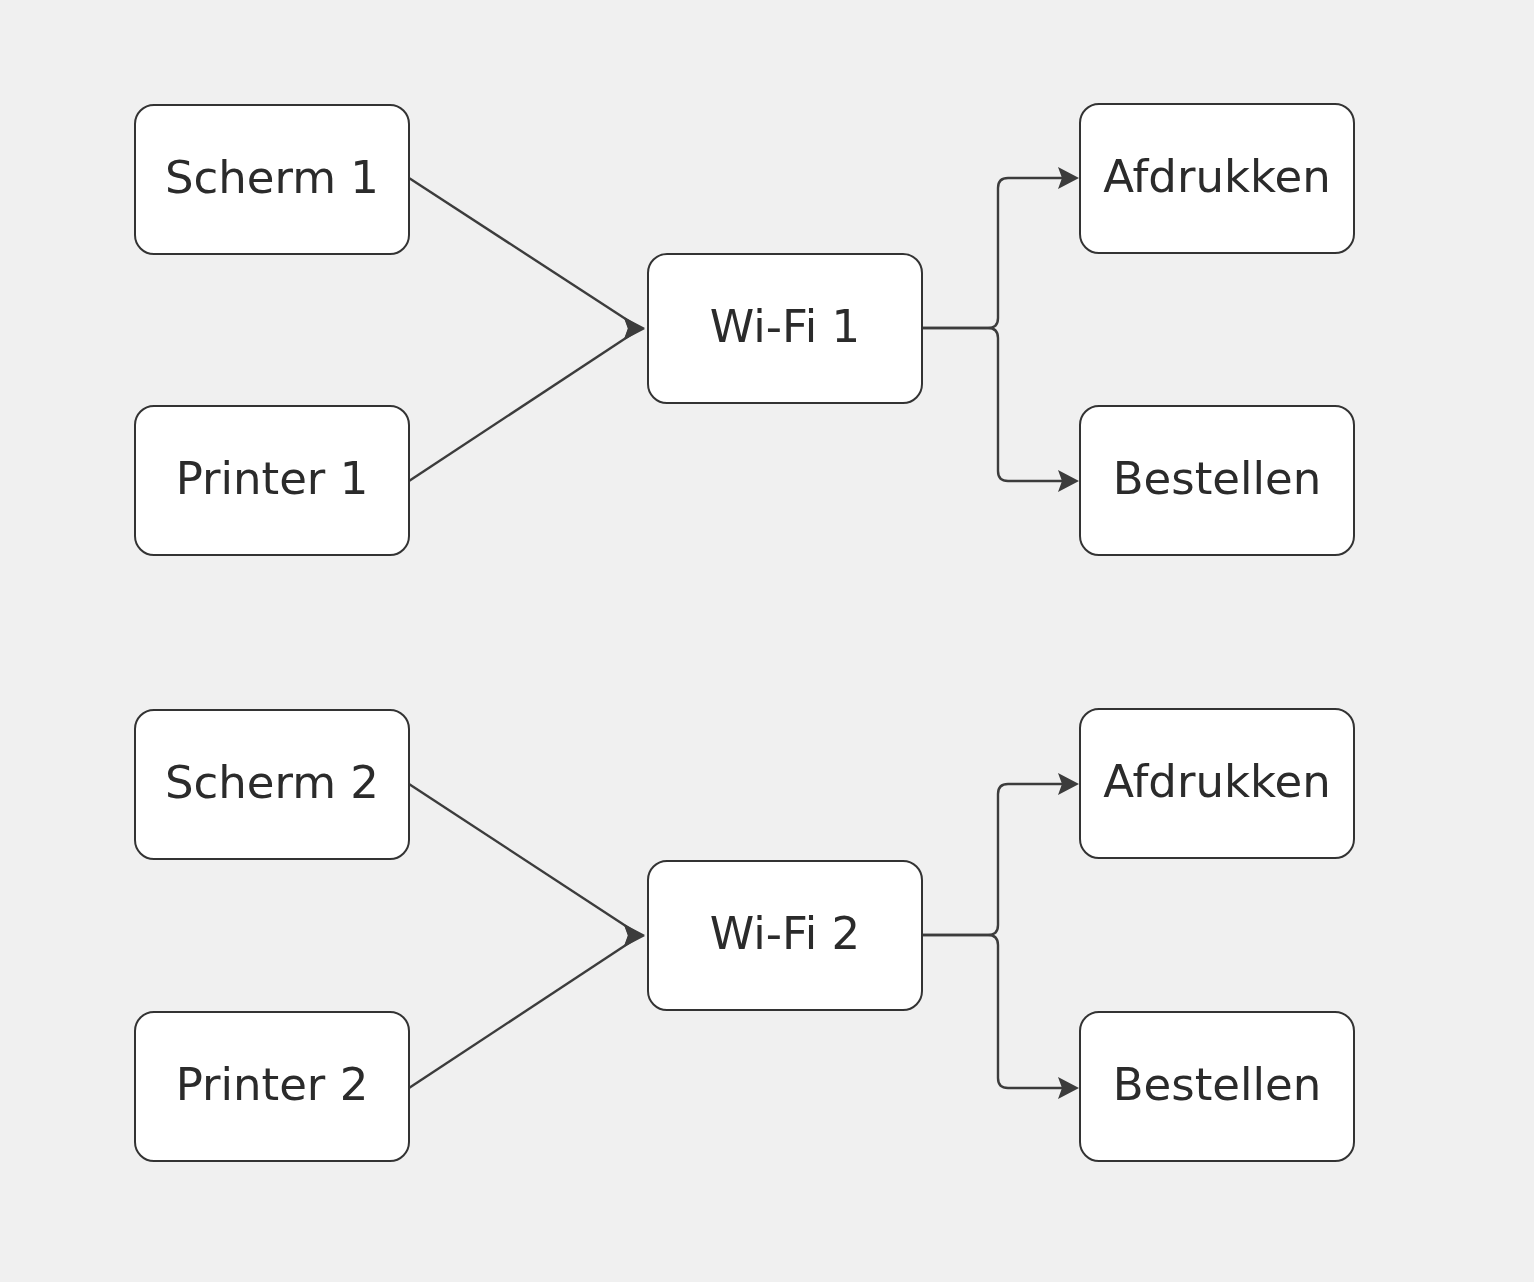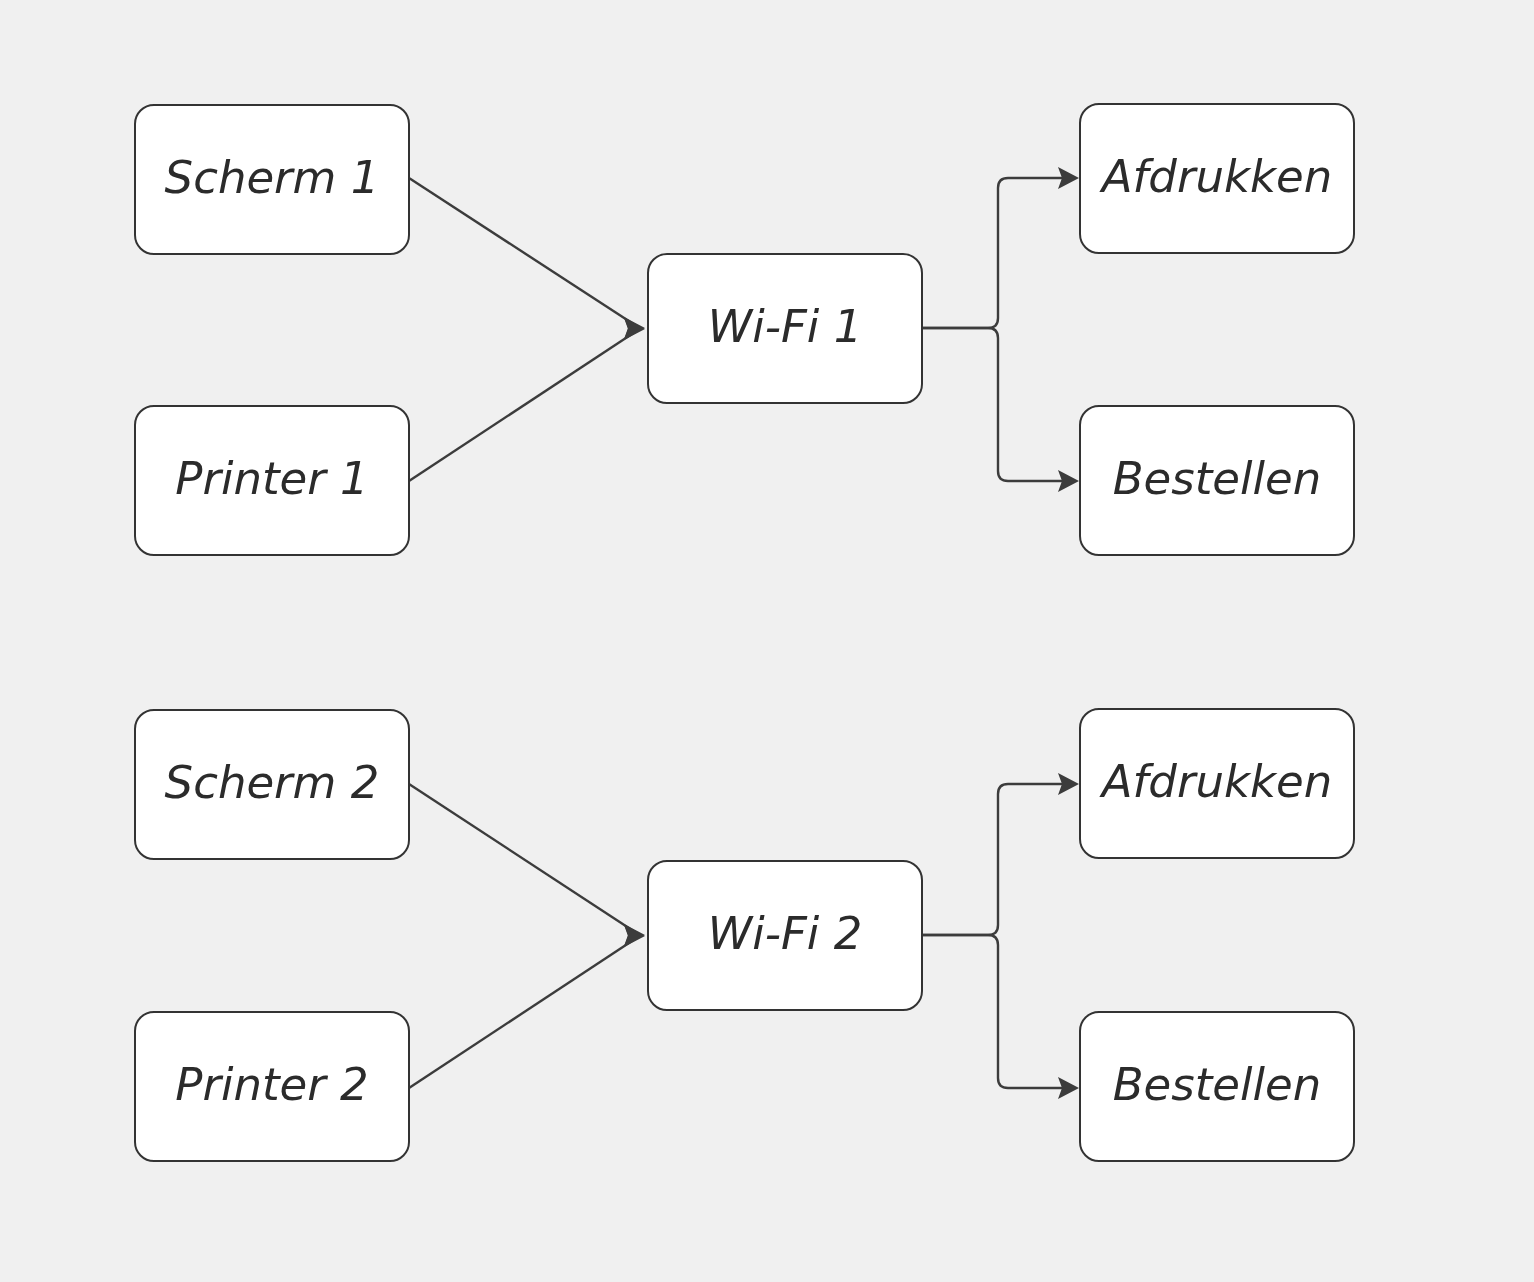--- a/index.html
+++ b/index.html
@@ -11,21 +11,20 @@
     width: 1534px;
     height: 1282px;
     overflow: hidden;
     font-family: "DejaVu Sans", "Liberation Sans", sans-serif;
   }
   #diagram-root {
     position: relative;
     width: 1534px;
     height: 1282px;
     background: #f0f0f0;
-    font-style: italic;
   }
   svg.diagram-canvas {
     position: absolute;
     top: 0;
     left: 0;
     width: 1534px;
     height: 1282px;
     display: block;
   }
   .node-box {

